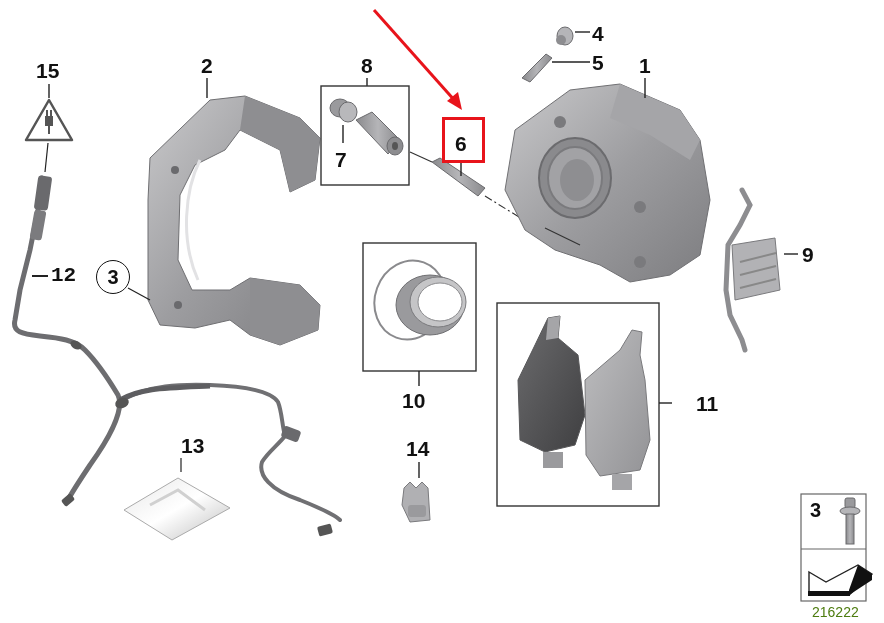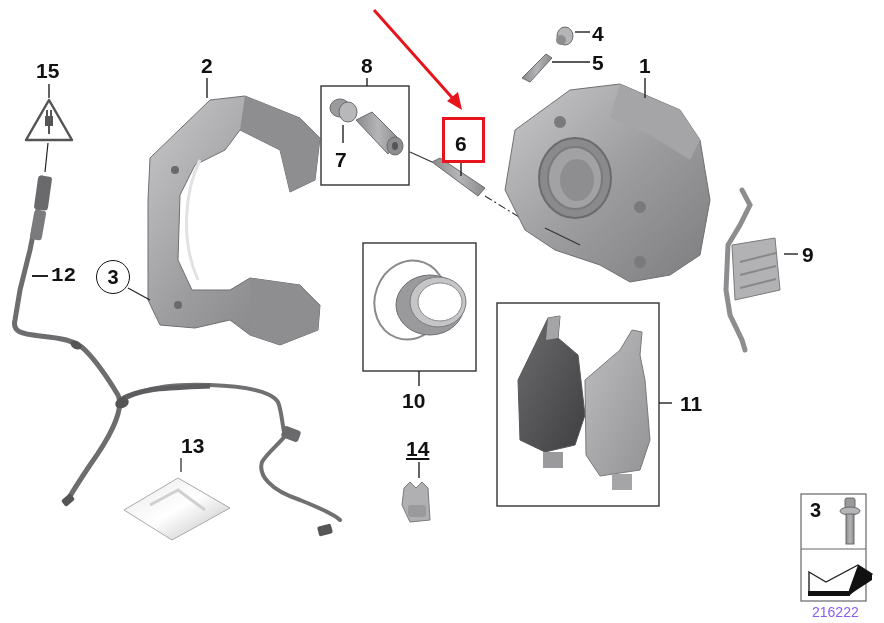--- a/index.html
+++ b/index.html
@@ -1,21 +1,21 @@
 <!DOCTYPE html>
 <html><head>
 <meta charset="utf-8">
 <style>
   html, body { margin:0; padding:0; background:#ffffff; }
   body { width:884px; height:623px; position:relative; overflow:hidden; font-family:"Liberation Sans", sans-serif; }
   #stage { position:absolute; left:0; top:0; width:884px; height:623px; }
   .lbl { position:absolute; font-family:"Liberation Sans", sans-serif; font-weight:bold; font-size:21px; color:#111; line-height:1; }
   .circ { position:absolute; width:32px; height:32px; border:1.6px solid #111; border-radius:50%; text-align:center; line-height:32px; font-weight:bold; font-size:20px; color:#111; font-family:"Liberation Sans", sans-serif; }
   .hl { position:absolute; border:3px solid #e8141b; }
-  .catnum { position:absolute; font-family:"Liberation Sans", sans-serif; font-size:14px; color:#8b5cf6; }
+  .catnum { position:absolute; font-family:"Liberation Sans", sans-serif; font-size:14px; color:#4d7c0f; }
 </style>
 </head>
 <body>
 
 <div id="stage">
 
   <svg width="884" height="623" viewBox="0 0 884 623" style="position:absolute;left:0;top:0">
     <defs>
       <linearGradient id="gMetal" x1="0" y1="0" x2="1" y2="1">
         <stop offset="0" stop-color="#c9c9cb"></stop>
@@ -184,24 +184,24 @@
   <span class="lbl" style="left:639px;top:55px;">1</span>
   <span class="lbl" style="left:201px;top:55px;">2</span>
   <span class="circ" style="left:96px;top:260px;">3</span>
   <span class="lbl" style="left:592px;top:23px;">4</span>
   <span class="lbl" style="left:592px;top:52px;">5</span>
   <span class="lbl" style="left:455px;top:133px;">6</span>
   <span class="lbl" style="left:335px;top:149px;">7</span>
   <span class="lbl" style="left:361px;top:55px;">8</span>
   <span class="lbl" style="left:802px;top:244px;">9</span>
   <span class="lbl" style="left:402px;top:390px;">10</span>
-  <span class="lbl" style="left:680px;top:393px;text-align:center;">11</span>
+  <span class="lbl" style="left:696px;top:393px;text-align:center;">11</span>
   <span class="lbl" style="left:51px;top:265px;font-family:Liberation Mono, monospace;">12</span>
   <span class="lbl" style="left:169px;top:435px;margin-left:12px;">13</span>
-  <span class="lbl" style="left:406px;top:438px;text-decoration:underline;">14</span>
+  <span class="lbl" style="left:406px;top:438px;">14</span>
   <span class="lbl" style="left:36px;top:60px;">15</span>
 
   <div style="position:absolute;left:32px;top:275px;width:16px;height:1.5px;background:#222;"></div>
 
   <span class="lbl" style="left:810px;top:500px;font-size:20px;">3</span>
   <span class="catnum" style="left:812px;top:604px;">216222</span>
 
 </div>
 
 </body></html>

